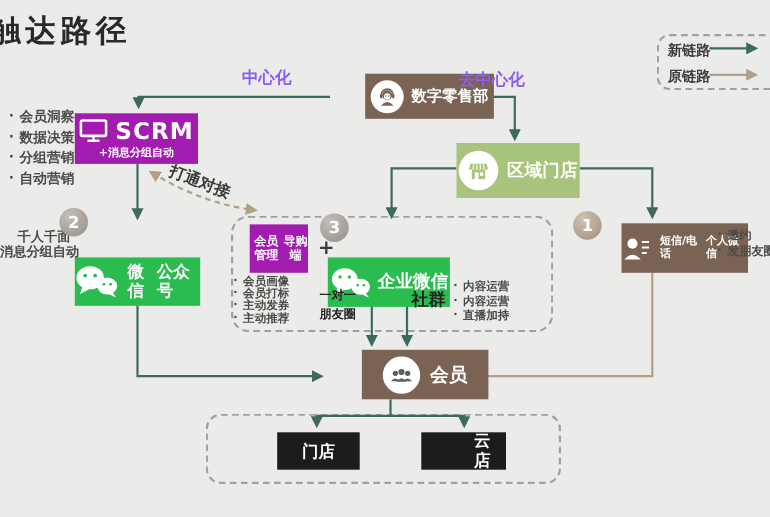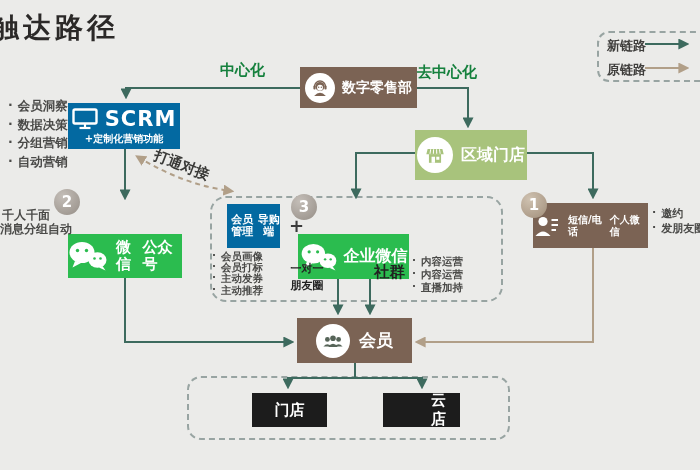--- a/index.html
+++ b/index.html
@@ -5,22 +5,22 @@
   html,body{margin:0;padding:0;}
   #stage{
     position:relative; width:700px; height:470px; overflow:hidden;
     background:#ebebe9; font-family:"DejaVu Sans","Liberation Sans",sans-serif;
   }
   
   .node{
     position:absolute; display:flex; align-items:center; justify-content:center;
     color:#fff; font-weight:bold; z-index:2; box-sizing:border-box;
   }
-  .brown{background:#7b6354;}
-  .dgray{background:#0369a1;}
+  .brown{background:#7b6354;margin-left:32px;}
+  .dgray{background:#a21caf;}
   .green{background:#2bbc4f;margin-top:31px;}
   .lgreen{background:#a8c37c;}
   .black{background:#1c1c1c;}
   .iconwrap{flex:0 0 auto; display:flex; align-items:center; justify-content:center;}
   .circ-ic{background:#fff; border-radius:50%; display:flex; align-items:center; justify-content:center;}
   .two-line{display:flex; flex-direction:row; line-height:1.12; text-align:left;}
   
   .dashbox{position:absolute; border:2px dashed #98a4a2; z-index:0; box-sizing:border-box;}
   
   .notes{position:absolute; z-index:2; color:#4a4a48; font-weight:bold;}
@@ -28,21 +28,21 @@
   .note-row .dot{margin-right:5px; transform:translateY(-1px);}
   
   .badge{
     position:absolute; width:26px; height:26px; border-radius:50%;
     color:#fff; font-weight:bold; font-size:15px; z-index:3;
     display:flex; align-items:center; justify-content:center;
   }
   .badge.gray{background:radial-gradient(circle at 34% 28%, #c4beb8, #a69f98 65%, #938c85);}
   .badge.tan{background:radial-gradient(circle at 34% 28%, #cfc2b1, #b1a08d 65%, #9d8c78);}
   
-  .elabel{position:absolute; font-weight:bold; color:#15803d; z-index:2; white-space:nowrap;}
+  .elabel{position:absolute; font-weight:bold; color:#8b5cf6; z-index:2; white-space:nowrap;}
   svg.wires{position:absolute; left:0; top:0; z-index:1; pointer-events:none;}
   .title{position:absolute; font-weight:bold; color:#2b2928; letter-spacing:4px; z-index:2; white-space:nowrap;}
 </style>
 </head>
 <body>
 
 <div id="stage">
 
   <div class="title" style="left:-9px; top:9px; font-size:28px;">触达路径</div>
 
@@ -101,21 +101,21 @@
     <div style="display:flex; align-items:center; gap:7px;">
       <span class="iconwrap">
         <svg width="26" height="22" viewBox="0 0 26 22">
           <rect x="1.5" y="1.5" width="23" height="14" rx="1.5" fill="none" stroke="#fff" stroke-width="2.4"></rect>
           <line x1="13" y1="15.5" x2="13" y2="19" stroke="#fff" stroke-width="2.2"></line>
           <line x1="7.5" y1="20" x2="18.5" y2="20" stroke="#fff" stroke-width="2.2"></line>
         </svg>
       </span>
       <span style="font-size:21px; letter-spacing:1px;">SCRM</span>
     </div>
-    <div style="font-size:10px; margin-top:1px;">+定制化营销功能</div>
+    <div style="font-size:10px; margin-top:1px;">+消息分组自动</div>
   </div>
 
   <div class="node lgreen" style="left:415px; top:130px; width:112px; height:50px; gap:8px;">
     <span class="circ-ic" style="width:36px;height:36px;">
       <svg width="26" height="26" viewBox="0 0 30 30">
         <rect x="8" y="14" width="14" height="10" fill="#a8c37c"></rect>
         <rect x="11" y="17" width="4" height="7" fill="#fff"></rect>
         <rect x="16.5" y="17" width="3.5" height="3.5" fill="#fff"></rect>
         <path d="M6.5,8 h17 l1.5,6 h-20 Z" fill="#a8c37c"></path>
         <g stroke="#fff" stroke-width="1.2">
@@ -244,21 +244,21 @@
         <span class="dot">·</span>
         <span>分组营销</span>
       </div>
     <div class="note-row">
         <span class="dot">·</span>
         <span>自动营销</span>
       </div>
   </div>
 
   <div class="notes" style="left:0px; top:209px; font-size:12px; line-height:13.5px;">
-    <div class="note-row" style="padding-left:2px;">
+    <div class="note-row" style="padding-left:16px;">
         <span>千人千面</span>
       </div>
     <div class="note-row">
         <span>消息分组自动</span>
       </div>
   </div>
 
   <div class="notes" style="left:212px; top:251px; font-size:10.5px; line-height:11.2px;">
     <div class="note-row">
         <span class="dot">·</span>

